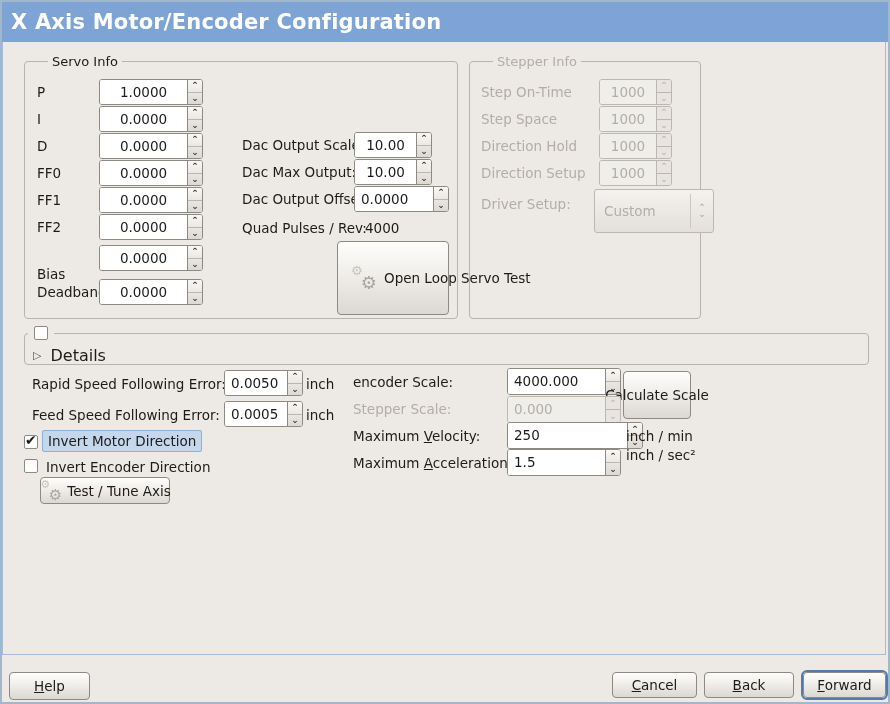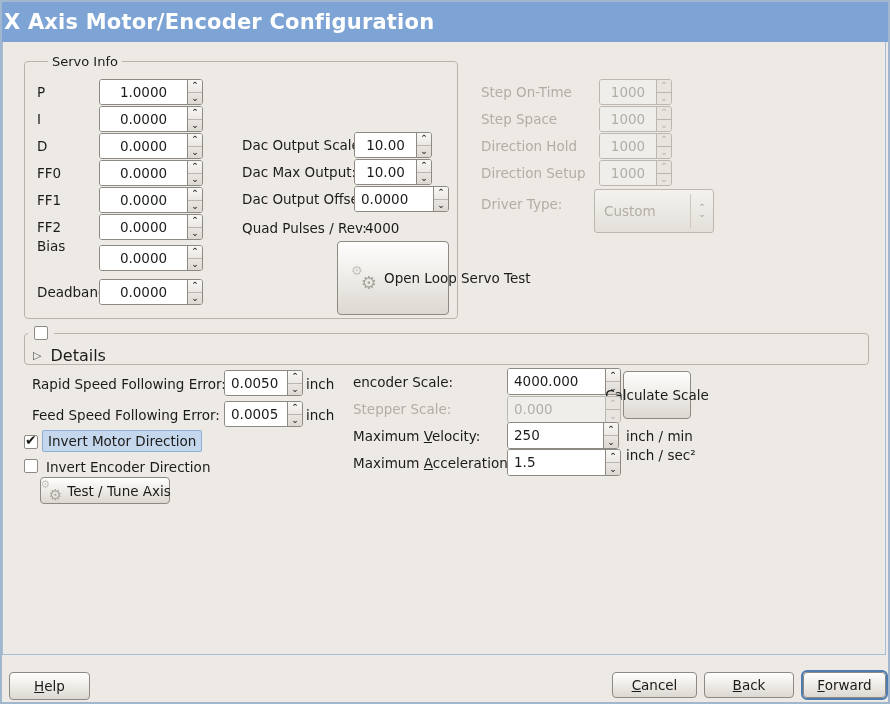--- a/index.html
+++ b/index.html
@@ -17,21 +17,21 @@
     overflow: hidden;
   }
   .abs { position:absolute; }
   .titlebar {
     position:absolute; left:0; top:0; right:0; height:40px;
     background: var(--c-titlebar-bg, #7da4d4);
     display:flex; align-items:center;
   }
   .titlebar .title {
     color: var(--c-titlebar-text, #fff);
-    font-size:21px; font-weight:bold; padding-left:2px; letter-spacing:0.2px;
+    font-size:21px; font-weight:bold; padding-left:9px; letter-spacing:0.2px;
     white-space:nowrap;
   }
   .content-area {
     position:absolute; left:0; top:40px; width:884px; height:613px;
     border-left:1px solid var(--c-panel-border,#a6bdd8);
     border-right:1px solid var(--c-panel-border,#a6bdd8);
     border-bottom:1px solid var(--c-panel-border,#a6bdd8);
   }
   .frame {
     position:absolute;
@@ -133,21 +133,21 @@
   <div class="frame" style="left:22px;top:59px;width:434px;height:258px;">
     <span class="frame-label">Servo Info</span>
   </div>
 
   <span class="lbl" style="left:35px;top:82px;">P</span>
   <span class="lbl" style="left:35px;top:109px;">I</span>
   <span class="lbl" style="left:35px;top:136px;">D</span>
   <span class="lbl" style="left:35px;top:163px;">FF0</span>
   <span class="lbl" style="left:35px;top:190px;">FF1</span>
   <span class="lbl" style="left:35px;top:217px;">FF2</span>
-  <span class="lbl" style="left:35px;top:236px;">Bias</span>
+  <span class="lbl" style="left:35px;top:264px;">Bias</span>
   <span class="lbl" style="left:35px;top:282px;">Deadband</span>
 
   <div class="spinbox center" style="left:97px;top:77px;width:104px;">
       <span class="entry">1.0000</span>
       <span class="spinner">
         <span class="arr up">⌃</span>
         <span class="arr dn">⌄</span>
       </span>
     </div>
   <div class="spinbox center" style="left:97px;top:104px;width:104px;">
@@ -230,26 +230,29 @@
   <span class="lbl" style="left:363px;top:218px;">4000</span>
 
   <div class="btn" style="left:335px;top:239px;width:112px;height:74px;gap:6px;">
     <span class="gears">
       <span class="g1">⚙</span>
       <span class="g2">⚙</span>
     </span>
     <span class="open-loop-text">Open Loop Servo Test</span>
   </div>
 
+  <div class="frame" style="left:467px;top:59px;width:232px;height:258px;">
+    <span class="frame-label dis">Stepper Info</span>
+  </div>
 
   <span class="lbl dis" style="left:479px;top:82px;">Step On-Time</span>
   <span class="lbl dis" style="left:479px;top:109px;">Step Space</span>
   <span class="lbl dis" style="left:479px;top:136px;">Direction Hold</span>
   <span class="lbl dis" style="left:479px;top:163px;">Direction Setup</span>
-  <span class="lbl dis" style="left:479px;top:194px;">Driver Type:</span>
+  <span class="lbl dis" style="left:479px;top:194px;">Driver Setup:</span>
 
   <div class="spinbox center disabled" style="left:597px;top:77px;width:73px;">
       <span class="entry">1000</span>
       <span class="spinner">
         <span class="arr up">⌃</span>
         <span class="arr dn">⌄</span>
       </span>
     </div>
   <div class="spinbox center disabled" style="left:597px;top:104px;width:73px;">
       <span class="entry">1000</span>
@@ -326,21 +329,21 @@
   <span class="lbl dis" style="left:351px;top:399px;">Stepper Scale:</span>
   <div class="spinbox disabled" style="left:505px;top:394px;width:114px;height:27px;">
       <span class="entry">0.000</span>
       <span class="spinner">
         <span class="arr up">⌃</span>
         <span class="arr dn">⌄</span>
       </span>
     </div>
 
   <span class="lbl" style="left:351px;top:426px;">Maximum <u>V</u>elocity:</span>
-  <div class="spinbox" style="left:505px;top:420px;width:112px;height:27px;">
+  <div class="spinbox" style="left:505px;top:420px;width:136px;height:27px;">
       <span class="entry">250</span>
       <span class="spinner">
         <span class="arr up">⌃</span>
         <span class="arr dn">⌄</span>
       </span>
     </div>
   <span class="lbl" style="left:624px;top:426px;">inch / min</span>
 
   <span class="lbl" style="left:351px;top:453px;">Maximum <u>A</u>cceleration:</span>
   <div class="spinbox" style="left:505px;top:447px;width:114px;height:27px;">

